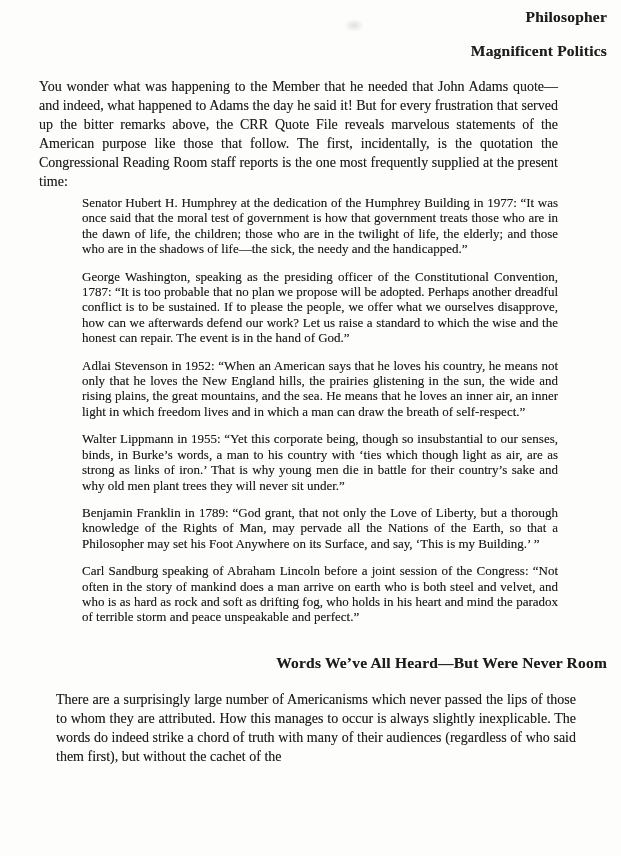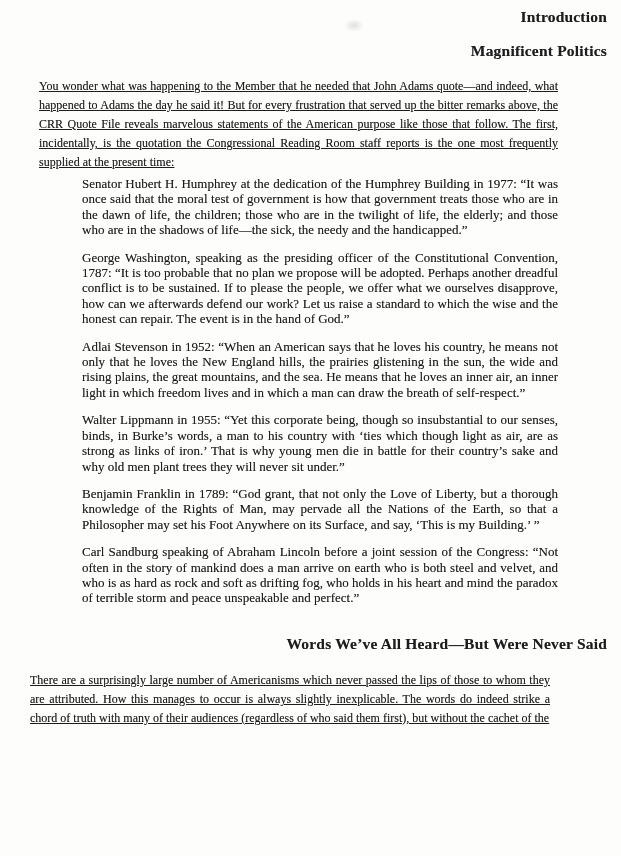--- a/index.html
+++ b/index.html
@@ -30,62 +30,61 @@
     margin: 15px 14px 0 15px;
     text-align: right;
     font-weight: bold;
     font-size: 15.5px;
     line-height: 19px;
     letter-spacing: 0.2px;
   }
   .body-par {
     margin: 17px 0 0 39px;
     width: 519px;
-    font-size: 12px;
+    font-size: 14px;
     line-height: 19px;
     text-align: justify;
-    text-decoration: underline;
   }
   .quote {
     margin: 12px 0 0 82px;
     width: 476px;
     font-size: 13px;
     line-height: 15.4px;
     text-align: justify;
   }
   .quote.first { margin-top: 4px; }
   .section-title.second { margin-top: 28px; }
-  .closing-par { margin: 18px 0 0 30px; width: 520px; }
+  .closing-par { margin: 18px 0 0 56px; width: 520px; }
   .smudge {
     position: absolute;
     left: 344px; top: 19px;
     width: 20px; height: 13px;
     background: radial-gradient(ellipse at center, rgba(120,120,120,0.22), rgba(120,120,120,0.0) 70%);
     pointer-events: none;
   }
 </style>
 </head>
 <body>
 
 <div class="page page-text">
 
   <div class="smudge"></div>
 
-  <div class="running-head">Introduction</div>
+  <div class="running-head">Philosopher</div>
 
   <h1 class="section-title">Magnificent Politics</h1>
 
   <p class="body-par">You wonder what was happening to the Member that he needed that John Adams quote—and indeed, what happened to Adams the day he said it! But for every frustration that served up the bitter remarks above, the CRR Quote File reveals marvelous statements of the American purpose like those that follow. The first, incidentally, is the quotation the Congressional Reading Room staff reports is the one most frequently supplied at the present time:</p>
 
   <div>
     <p class="quote first">Senator Hubert H. Humphrey at the dedication of the Humphrey Building in 1977: “It was once said that the moral test of government is how that government treats those who are in the dawn of life, the children; those who are in the twilight of life, the elderly; and those who are in the shadows of life—the sick, the needy and the handicapped.”</p>
     <p class="quote">George Washington, speaking as the presiding officer of the Constitutional Convention, 1787: “It is too probable that no plan we propose will be adopted. Perhaps another dreadful conflict is to be sustained. If to please the people, we offer what we ourselves disapprove, how can we afterwards defend our work? Let us raise a standard to which the wise and the honest can repair. The event is in the hand of God.”</p>
     <p class="quote">Adlai Stevenson in 1952: “When an American says that he loves his country, he means not only that he loves the New England hills, the prairies glistening in the sun, the wide and rising plains, the great mountains, and the sea. He means that he loves an inner air, an inner light in which freedom lives and in which a man can draw the breath of self-respect.”</p>
     <p class="quote">Walter Lippmann in 1955: “Yet this corporate being, though so insubstantial to our senses, binds, in Burke’s words, a man to his country with ‘ties which though light as air, are as strong as links of iron.’ That is why young men die in battle for their country’s sake and why old men plant trees they will never sit under.”</p>
     <p class="quote">Benjamin Franklin in 1789: “God grant, that not only the Love of Liberty, but a thorough knowledge of the Rights of Man, may pervade all the Nations of the Earth, so that a Philosopher may set his Foot Anywhere on its Surface, and say, ‘This is my Building.’ ”</p>
     <p class="quote">Carl Sandburg speaking of Abraham Lincoln before a joint session of the Congress: “Not often in the story of mankind does a man arrive on earth who is both steel and velvet, and who is as hard as rock and soft as drifting fog, who holds in his heart and mind the paradox of terrible storm and peace unspeakable and perfect.”</p>
   </div>
 
-  <h2 class="section-title second">Words We’ve All Heard—But Were Never Said</h2>
+  <h2 class="section-title second">Words We’ve All Heard—But Were Never Room</h2>
 
   <p class="body-par closing-par">There are a surprisingly large number of Americanisms which never passed the lips of those to whom they are attributed. How this manages to occur is always slightly inexplicable. The words do indeed strike a chord of truth with many of their audiences (regardless of who said them first), but without the cachet of the</p>
 
 </div>
 
 </body></html>

